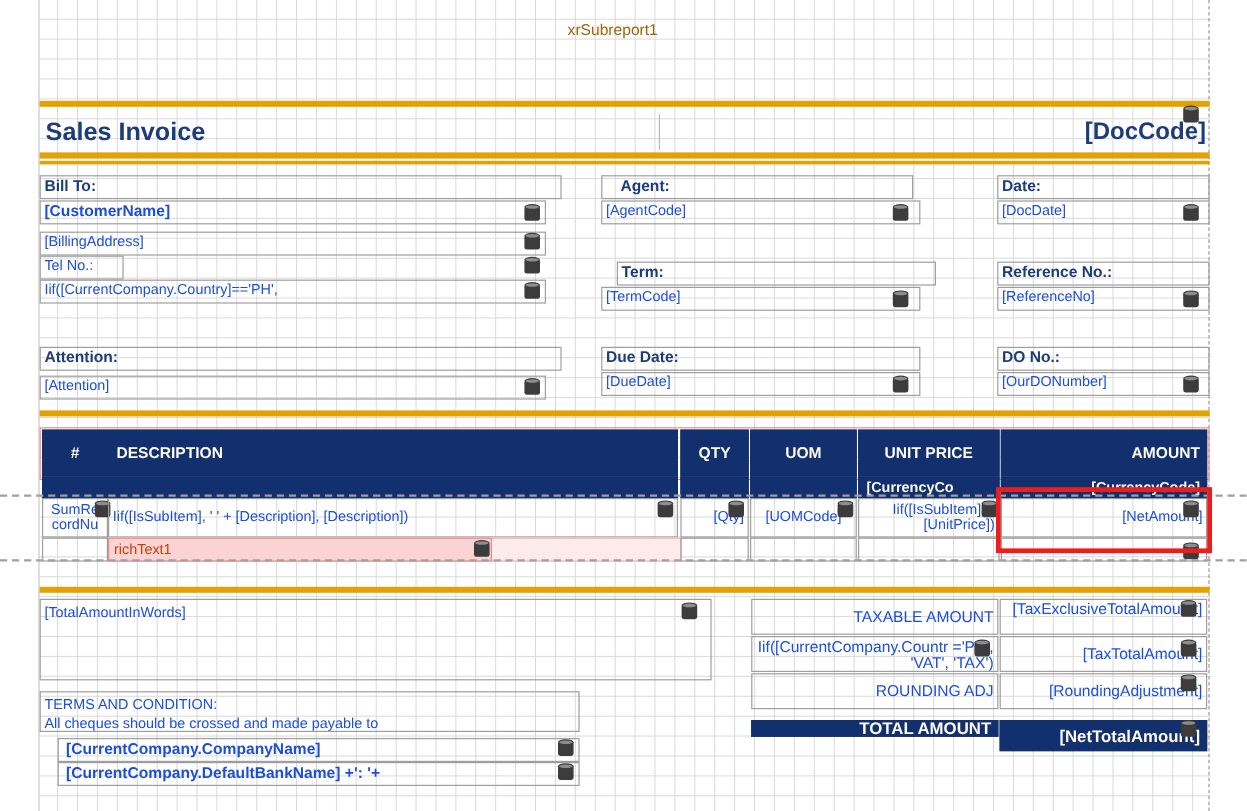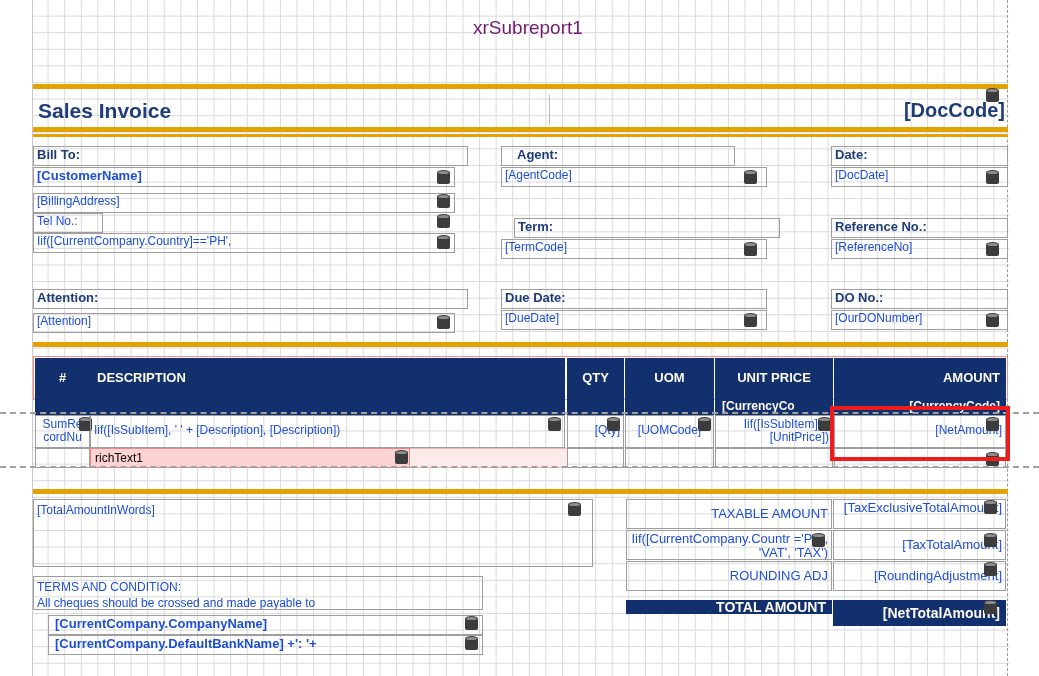--- a/index.html
+++ b/index.html
@@ -45,28 +45,28 @@
   .navy.ctr{justify-content:center;}
   .navy.rgt{justify-content:flex-end;padding-right:5px;}
   .navy.lft{justify-content:flex-start;padding-left:6px;}
   .tbl-outline{position:absolute;box-sizing:border-box;border:1px solid #f08b8b;}
 
   
   .redbox{position:absolute;box-sizing:border-box;border:4px solid #ee1c1c;background:transparent;z-index:60;}
 
   
   .rich{position:absolute;box-sizing:border-box;background:#fbd3d3;border:1px solid #e98a8a;
-        font-size:12px;color:#000000;padding:2px 4px;}
+        font-size:12px;color:#c2410c;padding:2px 4px;}
   .rich-ghost{position:absolute;box-sizing:border-box;background:#fdeaea;border:1px solid #f0b6b6;}
 
   
   .banddash{position:absolute;left:0;width:1039px;height:0;border-top:2px dashed #a0a0a0;z-index:50;}
 
   .two-line{white-space:normal;line-height:1.1;}
-  .subrep{position:absolute;font-size:19px;color:#701a75;}
+  .subrep{position:absolute;font-size:13px;color:#a16207;}
 </style>
 </head>
 <body>
 
 <div id="canvas">
 
   <div class="surface"></div>
   <div class="gutter-left"></div>
   <div class="gutter-right"></div>
   <div class="right-dash"></div>
@@ -103,21 +103,21 @@
   <div class="tag" style="left:437px;top:235px;">
       <i></i>
     </div>
 
   <div class="ctl lbl-blue" style="left:33px;top:289px;width:435px;height:20px;">Attention:</div>
   <div class="ctl" style="left:33px;top:313px;width:422px;height:20px;">[Attention]</div>
   <div class="tag" style="left:437px;top:315px;">
       <i></i>
     </div>
 
-  <div class="ctl lbl-blue" style="left:501px;top:146px;width:234px;height:20px;padding-left:15px;">Agent:</div>
+  <div class="ctl lbl-blue" style="left:501px;top:146px;width:260px;height:20px;padding-left:15px;">Agent:</div>
   <div class="ctl" style="left:501px;top:167px;width:266px;height:20px;">[AgentCode]</div>
   <div class="tag" style="left:744px;top:170px;">
       <i></i>
     </div>
 
   <div class="ctl lbl-blue" style="left:514px;top:218px;width:266px;height:20px;">Term:</div>
   <div class="ctl" style="left:501px;top:239px;width:266px;height:20px;">[TermCode]</div>
   <div class="tag" style="left:744px;top:242px;">
       <i></i>
     </div>

